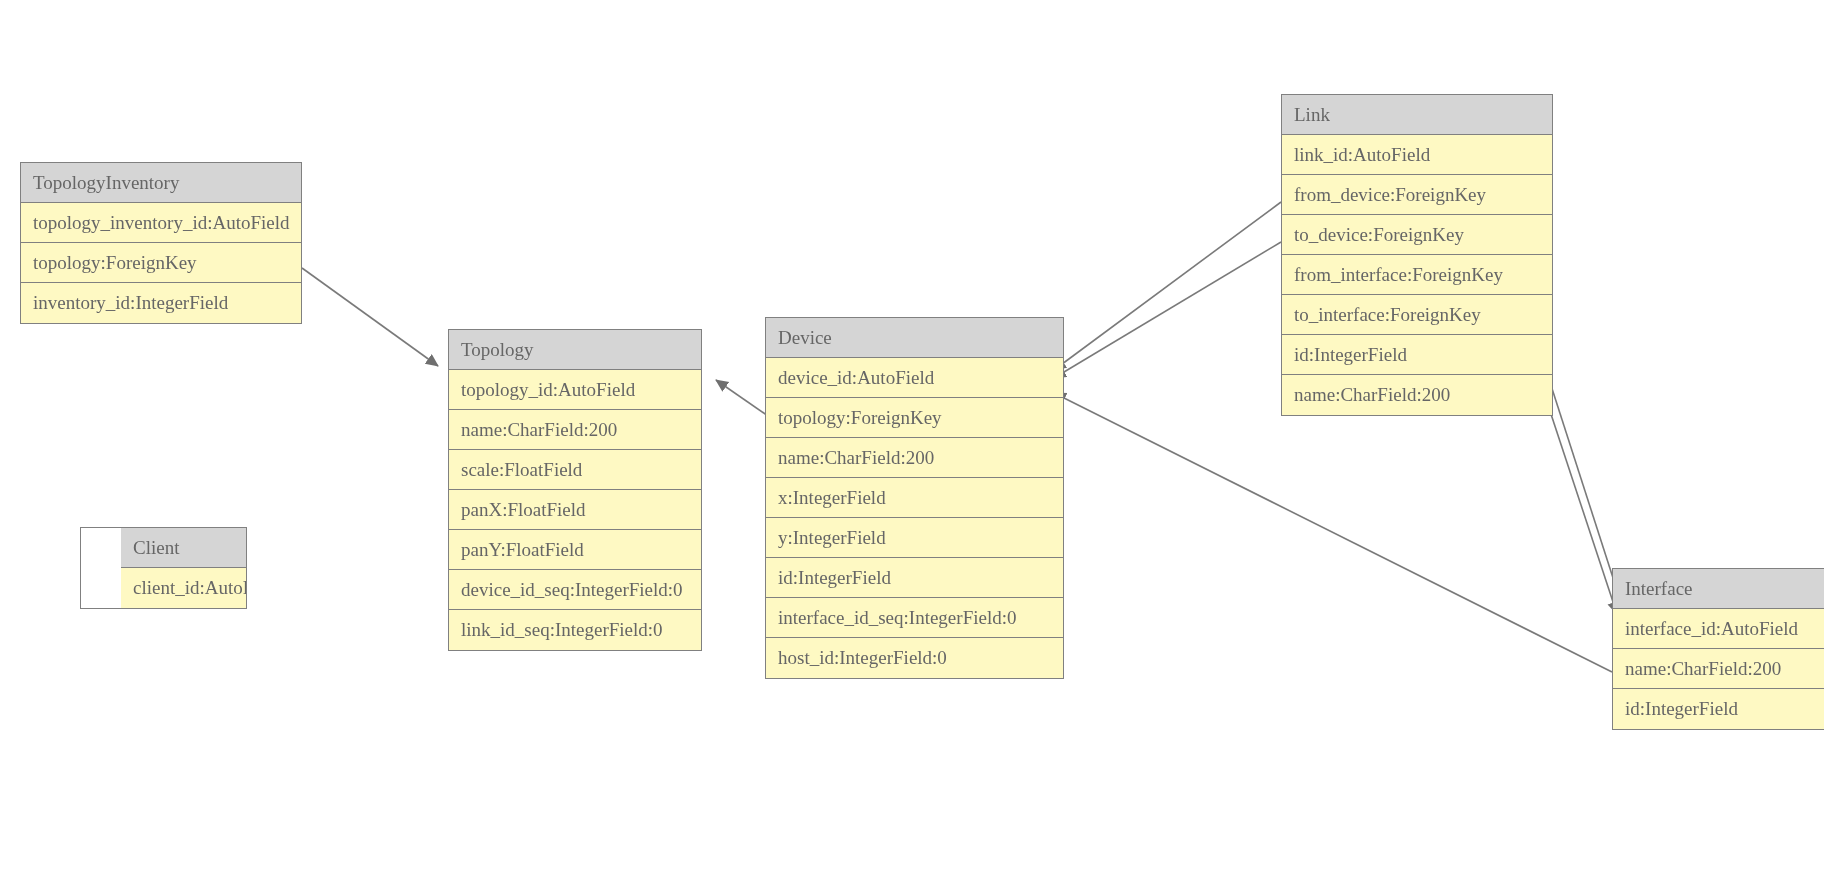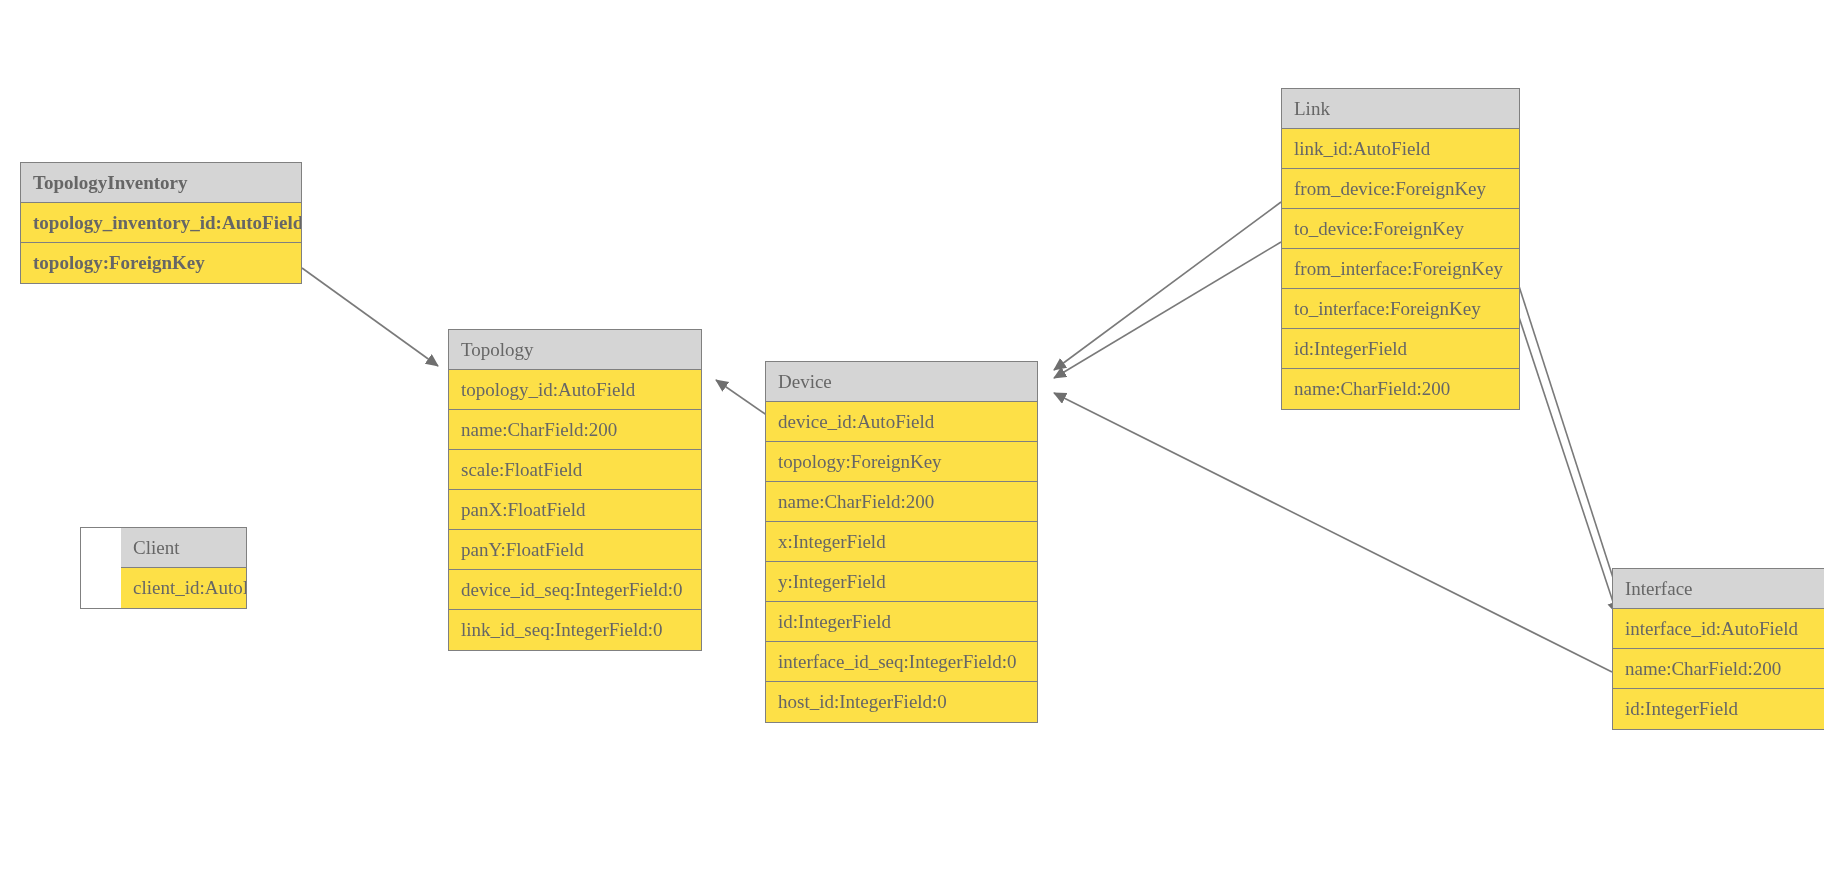--- a/index.html
+++ b/index.html
@@ -32,21 +32,21 @@
     color:#666666;
     font-size:19px;
     line-height:40px;
     height:40px;
     padding:0 0 0 12px;
     white-space:nowrap;
     overflow:hidden;
   }
   .entity-row{
     box-sizing:border-box;
-    background:#fde047;
+    background:#fef9c3;
     border-bottom:1px solid #808080;
     color:#666666;
     font-size:19px;
     line-height:40px;
     height:40px;
     padding:0 10px 0 12px;
     white-space:nowrap;
     overflow:hidden;
   }
   .entity-row:last-child{border-bottom:none;}
@@ -72,51 +72,52 @@
     <line x1="1281" y1="242" x2="1054" y2="378" stroke="#7a7a7a" stroke-width="1.6" marker-end="url(#arrowFilled)"></line>
 
     <line x1="1612" y1="672" x2="1054" y2="393" stroke="#7a7a7a" stroke-width="1.6" marker-end="url(#arrowFilled)"></line>
 
     <line x1="1517" y1="280" x2="1624" y2="612" stroke="#7a7a7a" stroke-width="1.6" marker-end="url(#arrowFilled)"></line>
 
     <line x1="1511" y1="293" x2="1617" y2="614" stroke="#7a7a7a" stroke-width="1.6" marker-end="url(#arrowFilled)"></line>
   </svg>
 
   <div id="entities-layer">
-      <div class="entity" style="left: 20px; top: 162px; width: 282px; font-weight: bold;">
+      <div class="entity" style="left: 20px; top: 162px; width: 282px;">
         <div class="entity-header">TopologyInventory</div>
         <div class="entity-row">topology_inventory_id:AutoField</div>
         <div class="entity-row">topology:ForeignKey</div>
+        <div class="entity-row">inventory_id:IntegerField</div>
       </div>
       <div class="entity" style="left: 80px; top: 527px; width: 167px; padding-left: 40px;">
         <div class="entity-header">Client</div>
         <div class="entity-row">client_id:AutoField</div>
       </div>
       <div class="entity" style="left: 448px; top: 317px; width: 254px; margin-top: 12px;">
         <div class="entity-header">Topology</div>
         <div class="entity-row">topology_id:AutoField</div>
         <div class="entity-row">name:CharField:200</div>
         <div class="entity-row">scale:FloatField</div>
         <div class="entity-row">panX:FloatField</div>
         <div class="entity-row">panY:FloatField</div>
         <div class="entity-row">device_id_seq:IntegerField:0</div>
         <div class="entity-row">link_id_seq:IntegerField:0</div>
       </div>
-      <div class="entity" style="left: 765px; top: 317px; width: 273px; margin-top: 44px;">
+      <div class="entity" style="left: 765px; top: 317px; width: 299px;">
         <div class="entity-header">Device</div>
         <div class="entity-row">device_id:AutoField</div>
         <div class="entity-row">topology:ForeignKey</div>
         <div class="entity-row">name:CharField:200</div>
         <div class="entity-row">x:IntegerField</div>
         <div class="entity-row">y:IntegerField</div>
         <div class="entity-row">id:IntegerField</div>
         <div class="entity-row">interface_id_seq:IntegerField:0</div>
         <div class="entity-row">host_id:IntegerField:0</div>
       </div>
-      <div class="entity" style="left: 1281px; top: 88px; width: 239px;">
+      <div class="entity" style="left: 1281px; top: 94px; width: 272px;">
         <div class="entity-header">Link</div>
         <div class="entity-row">link_id:AutoField</div>
         <div class="entity-row">from_device:ForeignKey</div>
         <div class="entity-row">to_device:ForeignKey</div>
         <div class="entity-row">from_interface:ForeignKey</div>
         <div class="entity-row">to_interface:ForeignKey</div>
         <div class="entity-row">id:IntegerField</div>
         <div class="entity-row">name:CharField:200</div>
       </div>
       <div class="entity" style="left: 1612px; top: 568px; width: 229px;">

